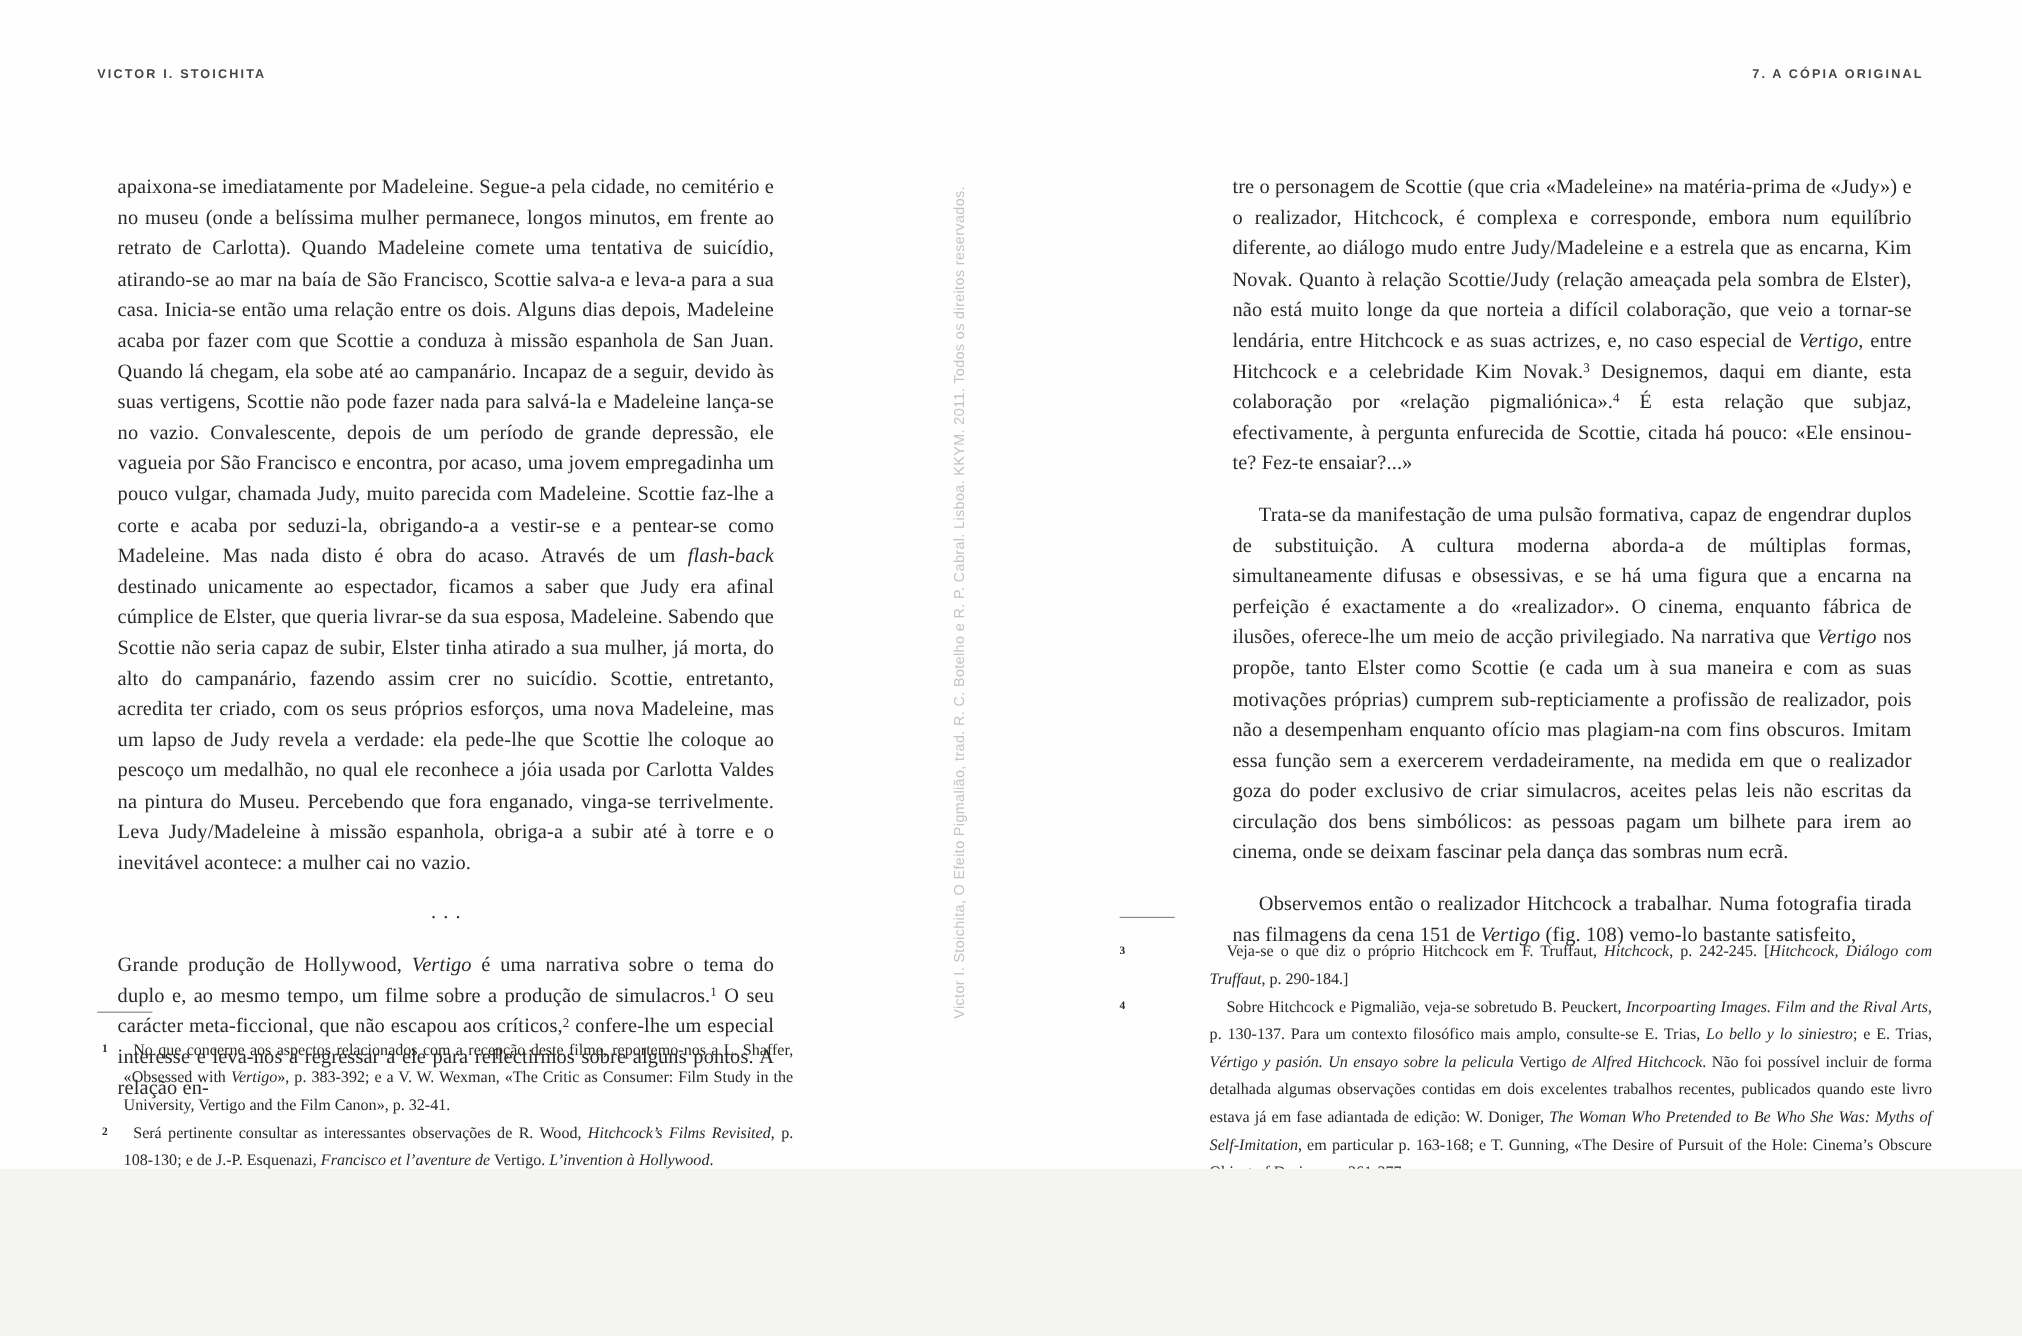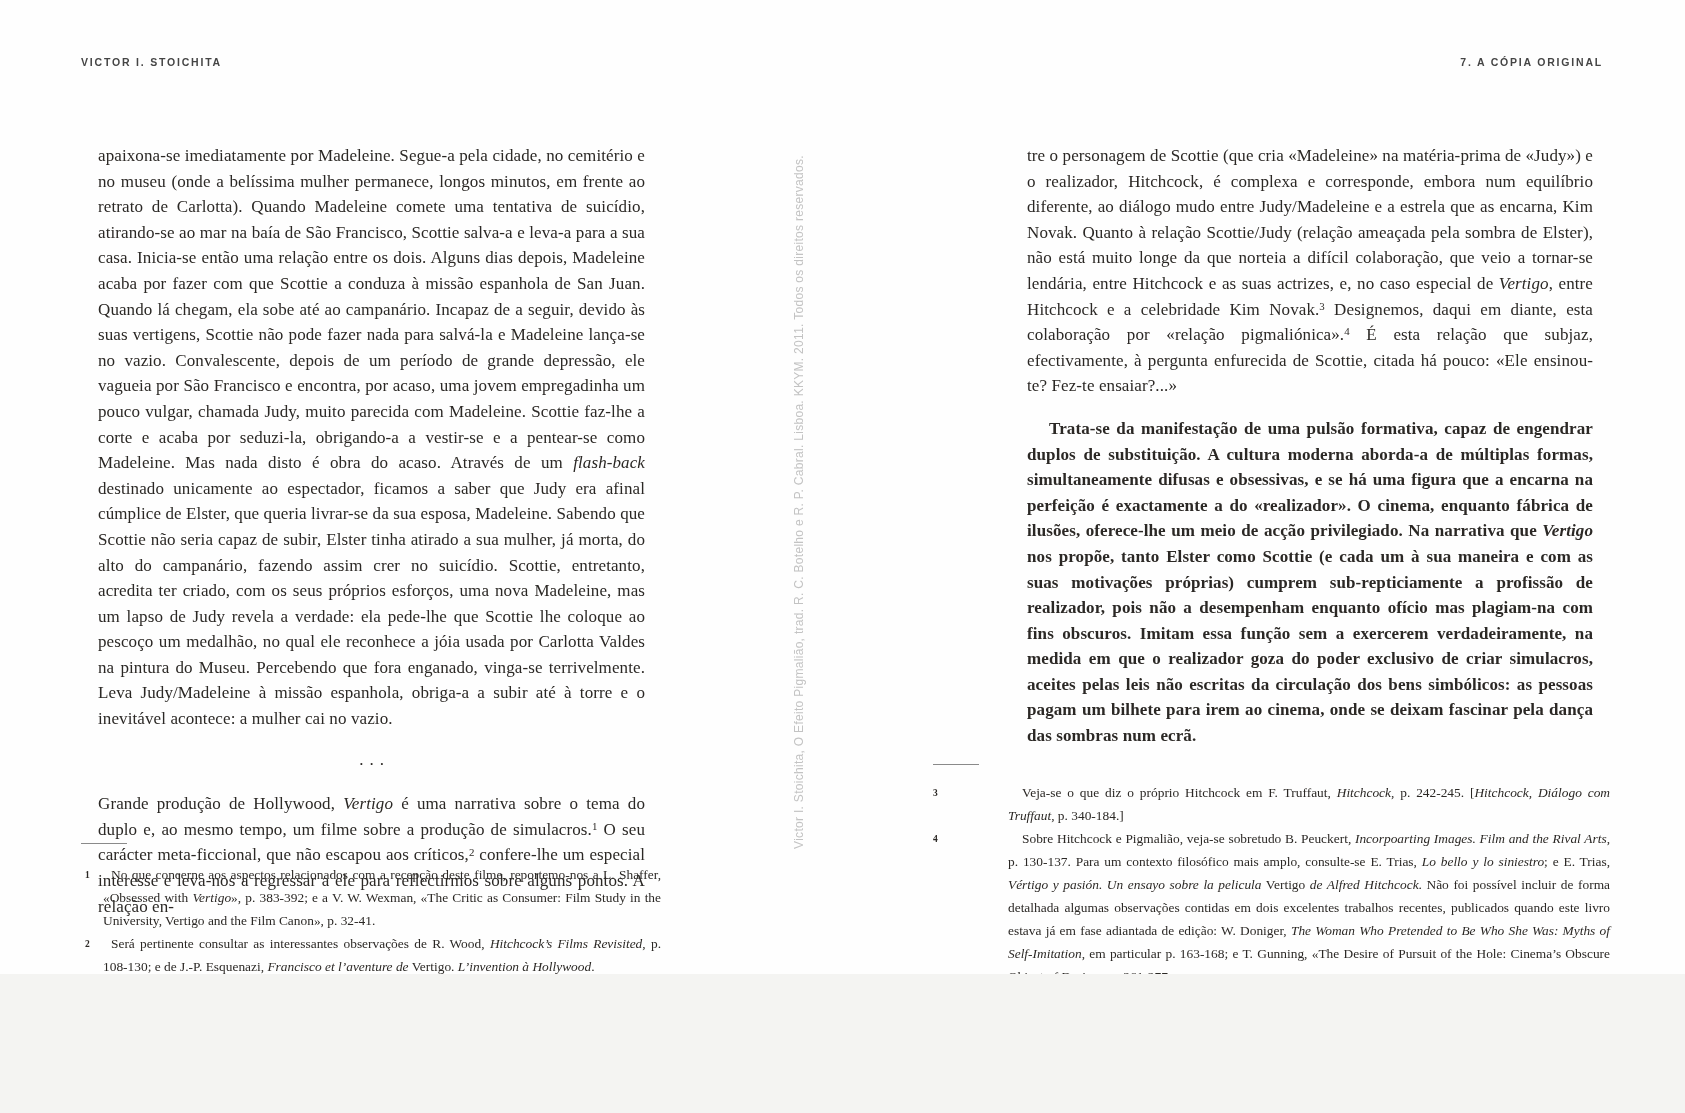--- a/index.html
+++ b/index.html
@@ -26,21 +26,21 @@
 
   .body-col {
     position: absolute; top: 126px;
     font-size: 17px; line-height: 25.6px;
     text-align: justify;
     letter-spacing: 0.1px;
   }
   .left-col  { left: 81px;   width: 581px; }
   .right-col { left: 1010px; width: 600px; }
   .para { margin: 17px; }
-  .para.indent { text-indent: 22px; font-weight: bold; }
+  .para.indent { text-indent: 22px; }
   .it { font-style: italic; }
   sup {
     font-size: 64%; line-height: 0;
     vertical-align: baseline; position: relative; top: -0.45em;
   }
   .divider {
     height: 25.6px; line-height: 22px;
     text-align: center;
     letter-spacing: 6px; font-size: 17px;
     text-indent: 6px;
@@ -114,27 +114,28 @@
       <span class="fn-body"><span>Será pertinente consultar as interessantes observações de R. Wood, </span><span class="it">Hitchcock’s Films Revisited</span><span>, p. 108-130; e de J.-P. Esquenazi, </span><span class="it">Francisco et l’aventure de</span><span> Vertigo. </span><span class="it">L’invention à Hollywood</span><span>.</span></span>
     </div>
   </div>
   <div class="page-number pn-left">200</div>
 
   <div class="watermark">Victor I. Stoichita, O Efeito Pigmalião, trad. R. C. Botelho e R. P. Cabral. Lisboa. KKYM. 2011. Todos os direitos reservados.</div>
 
   <div class="body-col right-col">
     <p class="para"><span>tre o personagem de Scottie (que cria «Madeleine» na matéria-prima de «Judy») e o realizador, Hitchcock, é complexa e corresponde, embora num equilíbrio diferente, ao diálogo mudo entre Judy/Madeleine e a estrela que as encarna, Kim Novak. Quanto à relação Scottie/Judy (relação ameaçada pela sombra de Elster), não está muito longe da que norteia a difícil colaboração, que veio a tornar-se lendária, entre Hitchcock e as suas actrizes, e, no caso especial de </span><span class="it">Vertigo</span><span>, entre Hitchcock e a celebridade Kim Novak.</span><sup>3</sup><span> Designemos, daqui em diante, esta colaboração por «relação pigmaliónica».</span><sup>4</sup><span> É esta relação que subjaz, efectivamente, à pergunta enfurecida de Scottie, citada há pouco: «Ele ensinou-te? Fez-te ensaiar?...»</span></p>
     <p class="para indent"><span>Trata-se da manifestação de uma pulsão formativa, capaz de engendrar duplos de substituição. A cultura moderna aborda-a de múltiplas formas, simultaneamente difusas e obsessivas, e se há uma figura que a encarna na perfeição é exactamente a do «realizador». O cinema, enquanto fábrica de ilusões, oferece-lhe um meio de acção privilegiado. Na narrativa que </span><span class="it">Vertigo</span><span> nos propõe, tanto Elster como Scottie (e cada um à sua maneira e com as suas motivações próprias) cumprem sub-repticiamente a profissão de realizador, pois não a desempenham enquanto ofício mas plagiam-na com fins obscuros. Imitam essa função sem a exercerem verdadeiramente, na medida em que o realizador goza do poder exclusivo de criar simulacros, aceites pelas leis não escritas da circulação dos bens simbólicos: as pessoas pagam um bilhete para irem ao cinema, onde se deixam fascinar pela dança das sombras num ecrã.</span></p>
+    <p class="para indent"><span>Observemos então o realizador Hitchcock a trabalhar. Numa fotografia tirada nas filmagens da cena 151 de </span><span class="it">Vertigo</span><span> (fig. 108) vemo-lo bastante satisfeito,</span></p>
   </div>
 
   <div class="fn-rule fn-rule-right"></div>
   <div class="footnotes footnotes-right">
     <div class="footnote">
       <span class="fn-marker">3</span>
-      <span class="fn-body"><span>Veja-se o que diz o próprio Hitchcock em F. Truffaut, </span><span class="it">Hitchcock</span><span>, p. 242-245. [</span><span class="it">Hitchcock, Diálogo com Truffaut</span><span>, p. 340-184.]</span></span>
+      <span class="fn-body"><span>Veja-se o que diz o próprio Hitchcock em F. Truffaut, </span><span class="it">Hitchcock</span><span>, p. 242-245. [</span><span class="it">Hitchcock, Diálogo com Truffaut</span><span>, p. 290-184.]</span></span>
     </div>
     <div class="footnote">
       <span class="fn-marker">4</span>
       <span class="fn-body"><span>Sobre Hitchcock e Pigmalião, veja-se sobretudo B. Peuckert, </span><span class="it">Incorpoarting Images. Film and the Rival Arts</span><span>, p. 130-137. Para um contexto filosófico mais amplo, consulte-se E. Trias, </span><span class="it">Lo bello y lo siniestro</span><span>; e E. Trias, </span><span class="it">Vértigo y pasión. Un ensayo sobre la pelicula</span><span> Vertigo </span><span class="it">de Alfred Hitchcock</span><span>. Não foi possível incluir de forma detalhada algumas observações contidas em dois excelentes trabalhos recentes, publicados quando este livro estava já em fase adiantada de edição: W. Doniger, </span><span class="it">The Woman Who Pretended to Be Who She Was: Myths of Self-Imitation</span><span>, em particular p. 163-168; e T. Gunning, «The Desire of Pursuit of the Hole: Cinema’s Obscure Object of Desire», p. 261-277.</span></span>
     </div>
   </div>
   <div class="page-number pn-right">201</div>
 
 </div>
 

